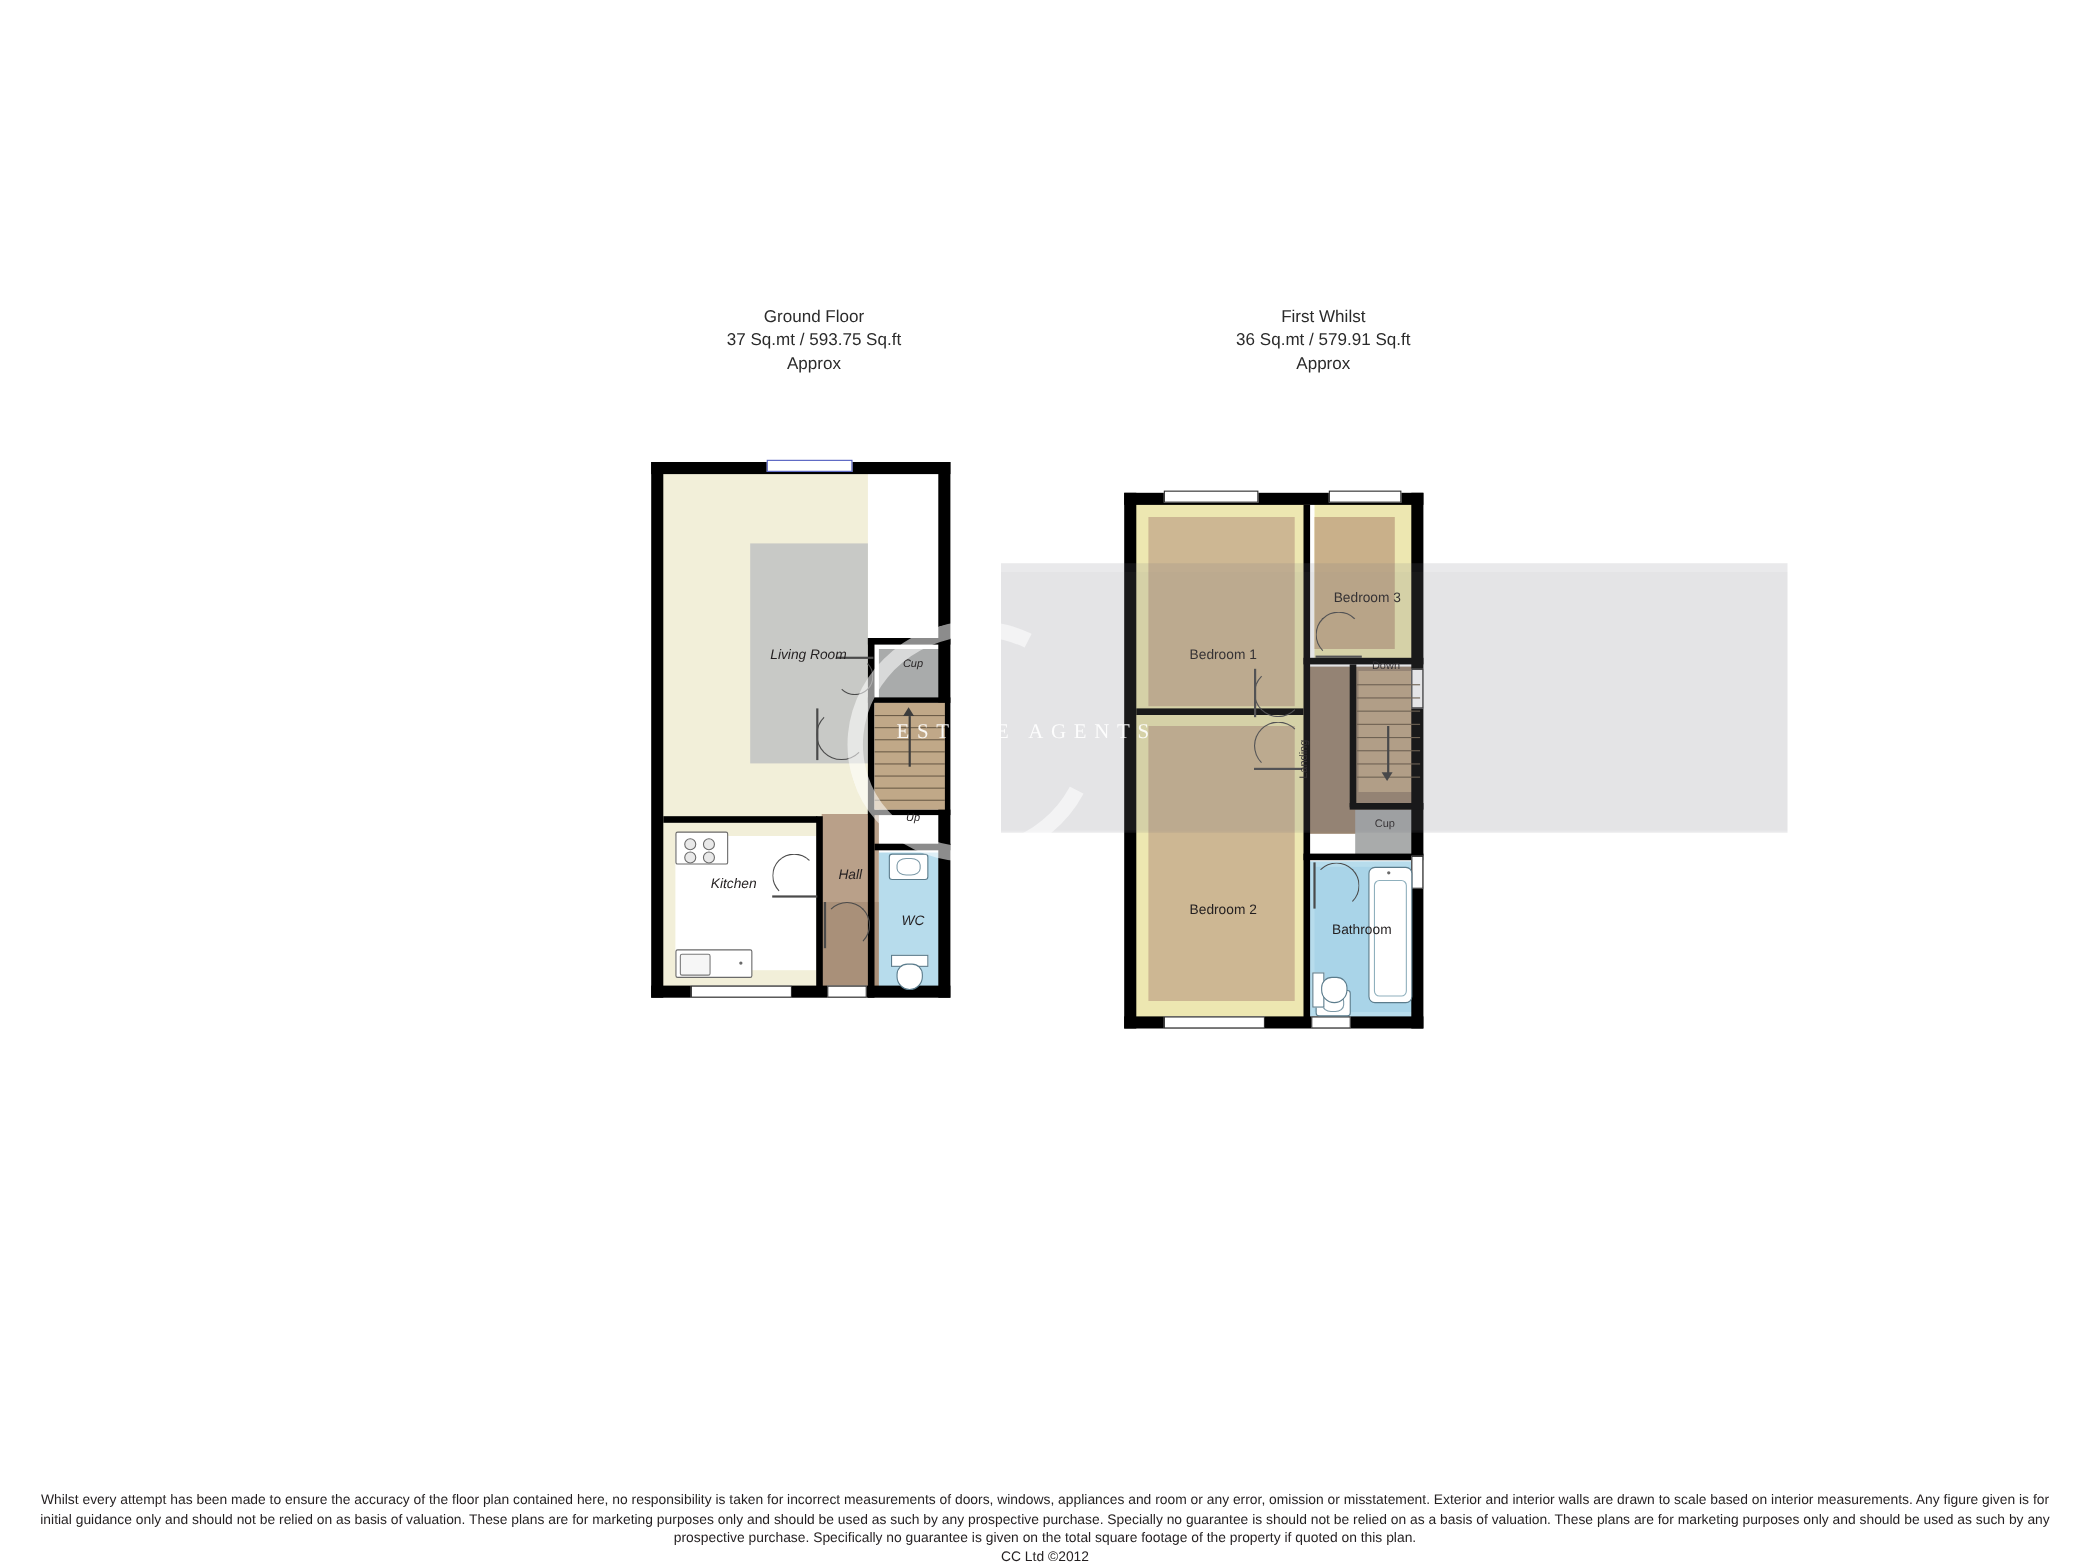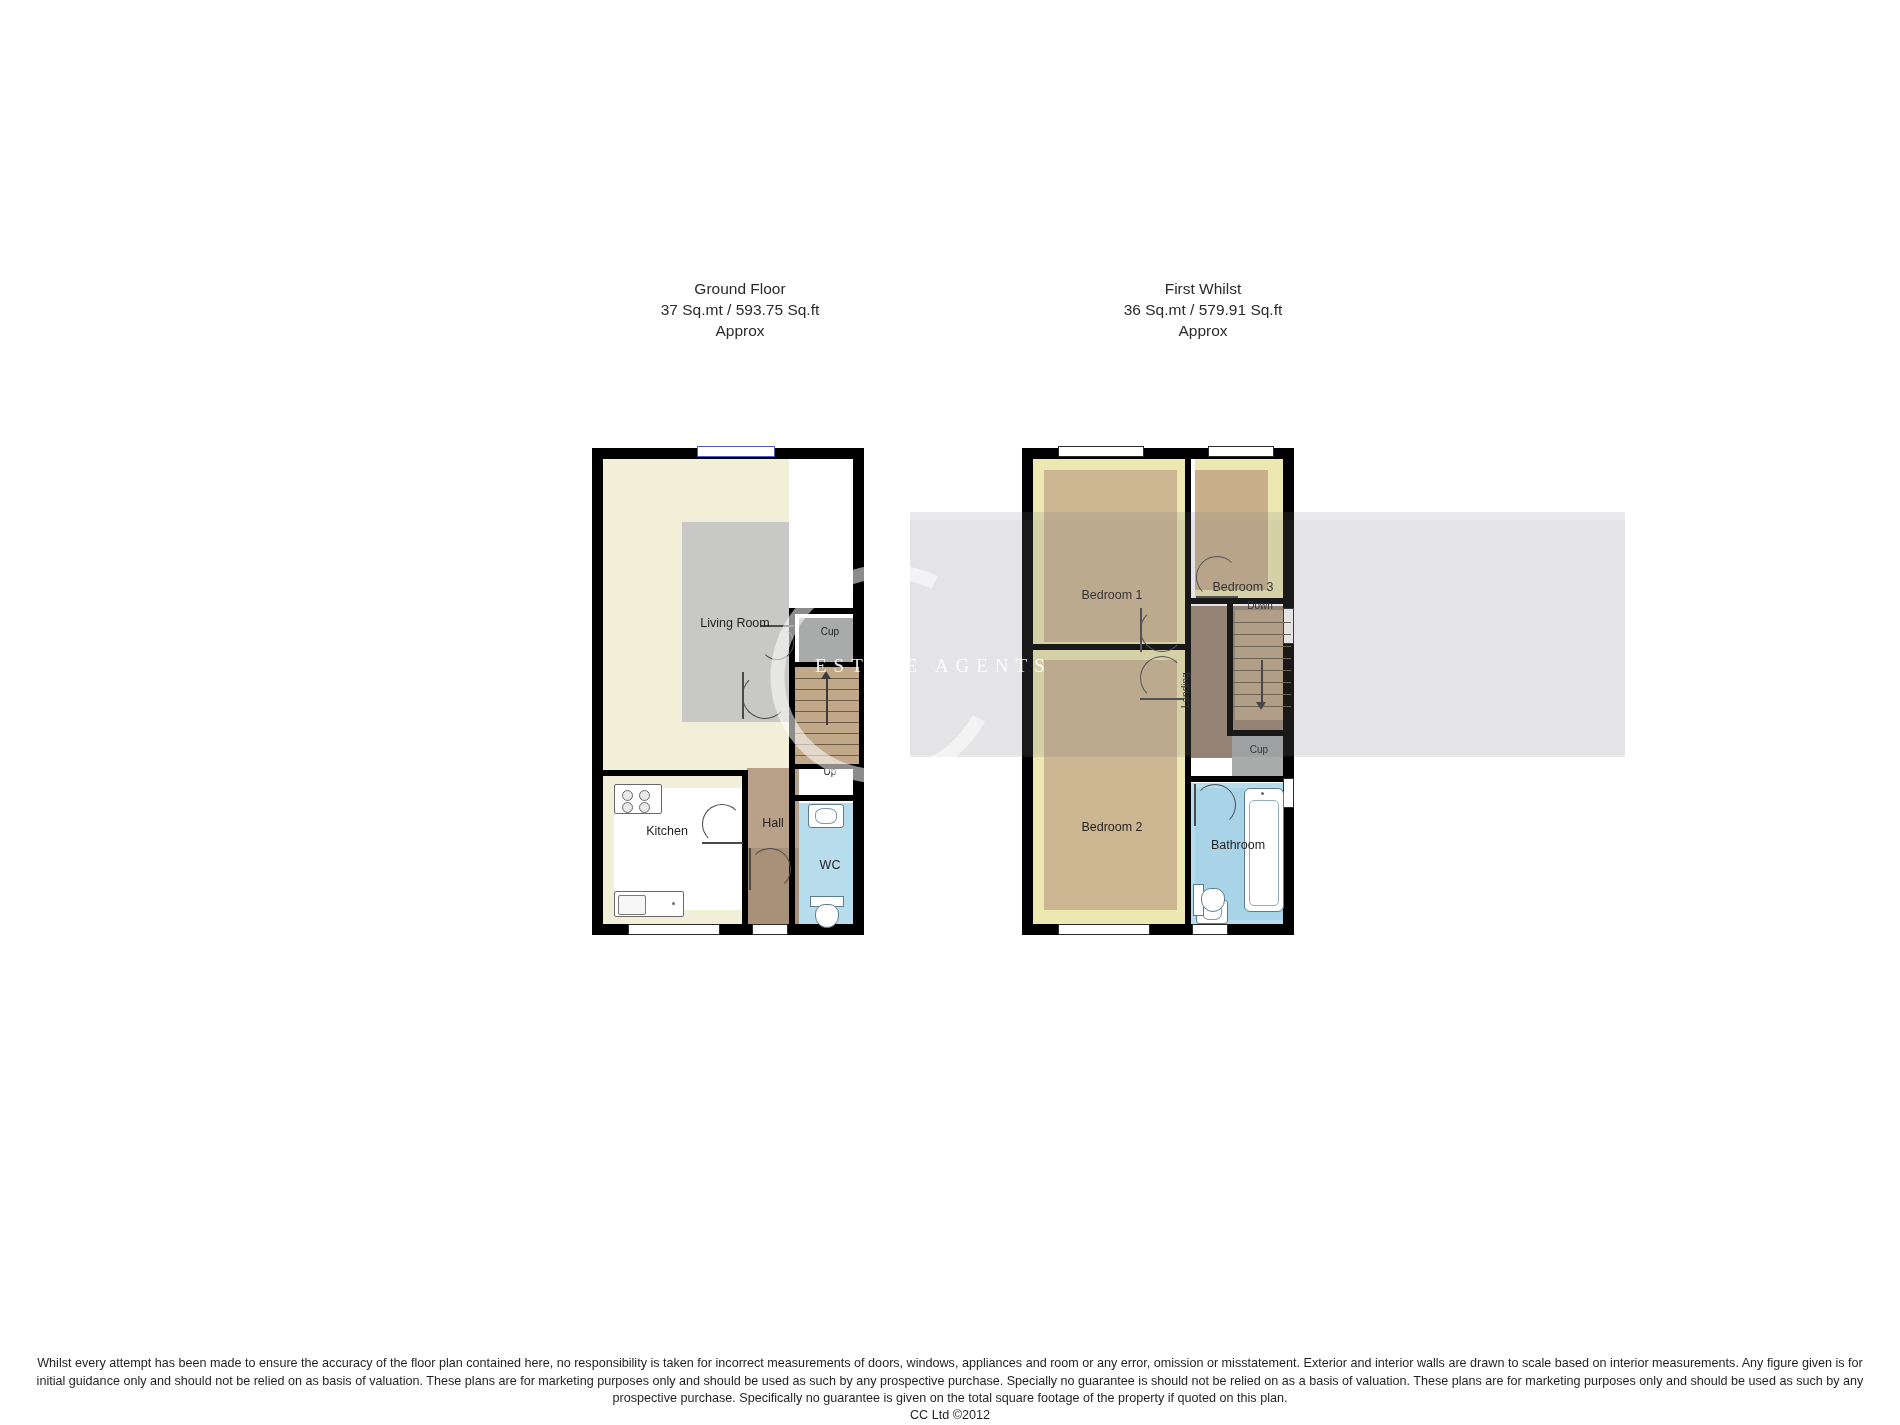--- a/index.html
+++ b/index.html
@@ -25,21 +25,21 @@
     color: #2b2b2b;
     white-space: nowrap;
   }
   #ground-title { left: 625px; top: 278px; width: 230px; }
   #first-title  { left: 1088px; top: 278px; width: 230px; }
 
   
   .plan {
     position: absolute;
   }
-  #ground-plan { left: 592px; top: 448px; width: 340px; height: 560px; }
+  #ground-plan { left: 592px; top: 420px; width: 340px; height: 560px; font-style: italic; }
   #first-plan  { left: 1022px; top: 448px; width: 320px; height: 560px; }
 
   
   .wall {
     position: absolute;
     background: #000000;
   }
   .room {
     position: absolute;
     box-sizing: border-box;
@@ -426,21 +426,21 @@
   <div class="door-leaf" style="left:174px; top:148px; width:42px; height:2px;"></div>
 
   <div class="door-arc" style="left:118px; top:208px; width:44px; height:44px; border-color:#4a4a4a; border-bottom-color:transparent; border-right-color:transparent;"></div>
   <div class="door-leaf" style="left:118px; top:250px; width:44px; height:2px;"></div>
 
   <div class="door-arc" style="left:172px; top:336px; width:42px; height:42px; border-color:#4a4a4a; border-bottom-color:transparent; border-left-color:transparent;"></div>
   <div class="door-leaf" style="left:172px; top:336px; width:2px; height:42px;"></div>
 
   <div class="label" style="left:40px;  top:140px; width:100px;">Bedroom 1</div>
   <div class="label" style="left:40px;  top:372px; width:100px;">Bedroom 2</div>
-  <div class="label" style="left:176px; top:88px;  width:90px;margin-top:44px;">Bedroom 3</div>
+  <div class="label" style="left:176px; top:88px;  width:90px;">Bedroom 3</div>
   <div class="label" style="left:168px; top:390px; width:96px;">Bathroom</div>
   <div class="label small" style="left:210px; top:296px; width:54px;">Cup</div>
   <div class="label small" style="left:208px; top:152px; width:60px;">Down</div>
   <div class="label small" style="left:158px; top:260px; width:0px; transform: rotate(-90deg); transform-origin: left top;">Landing</div>
 </div>
 
 <div id="watermark">
   <div class="wm-band"></div>
   <div class="wm-band2"></div>
   <div class="wm-swirl"></div>

